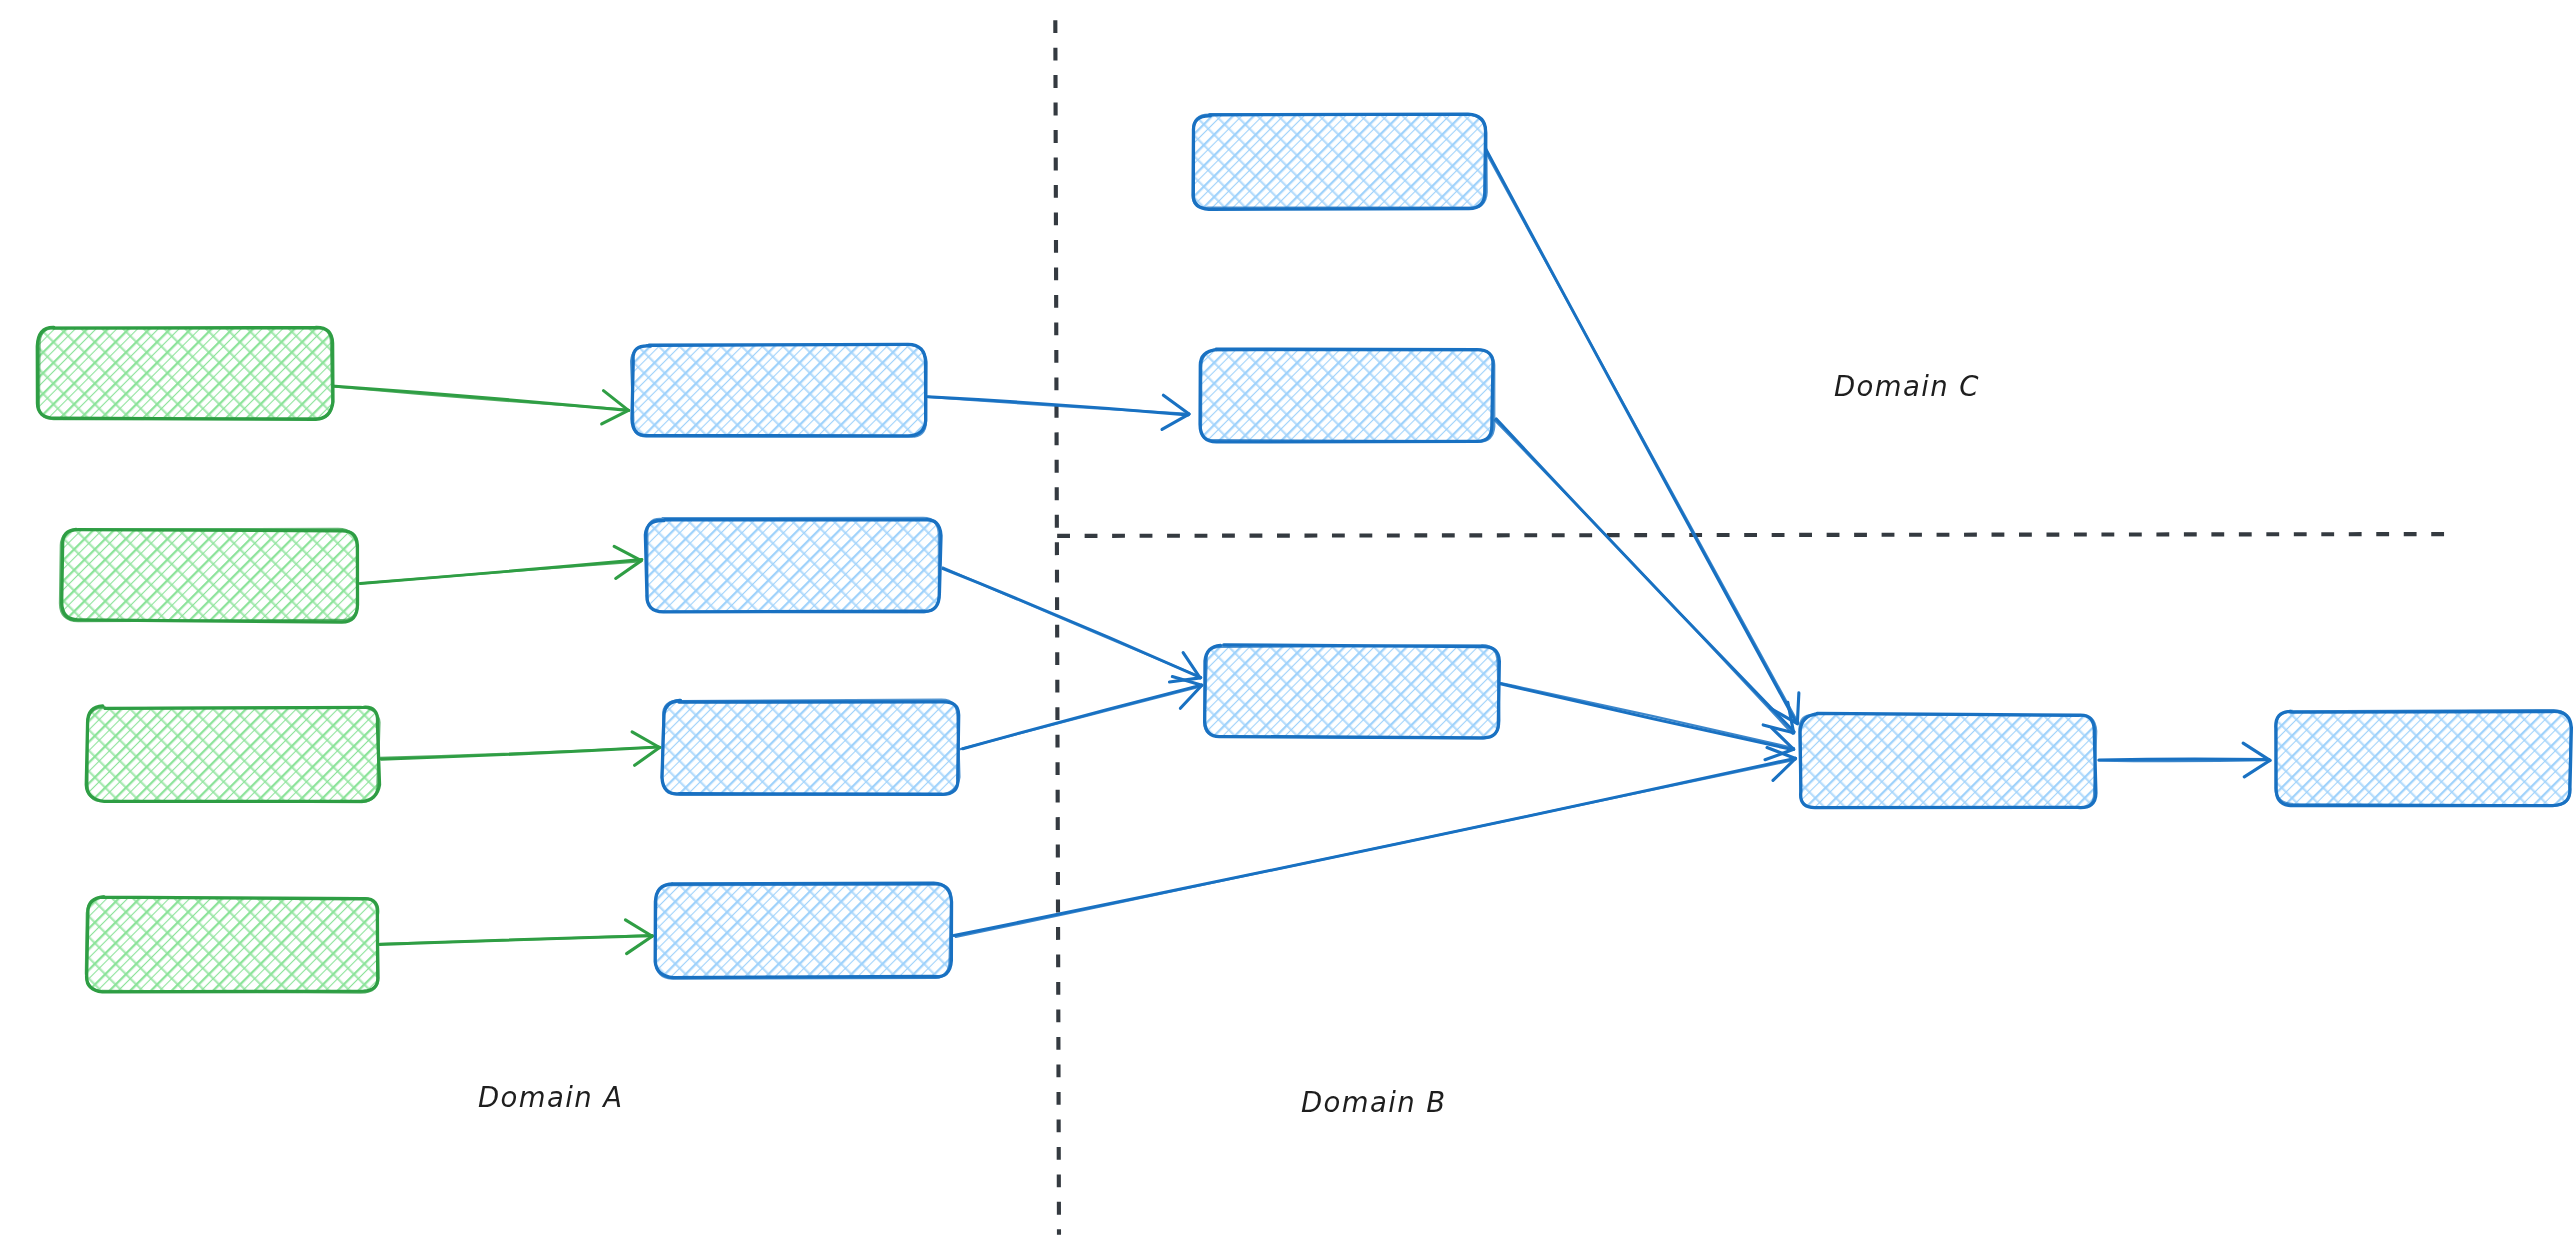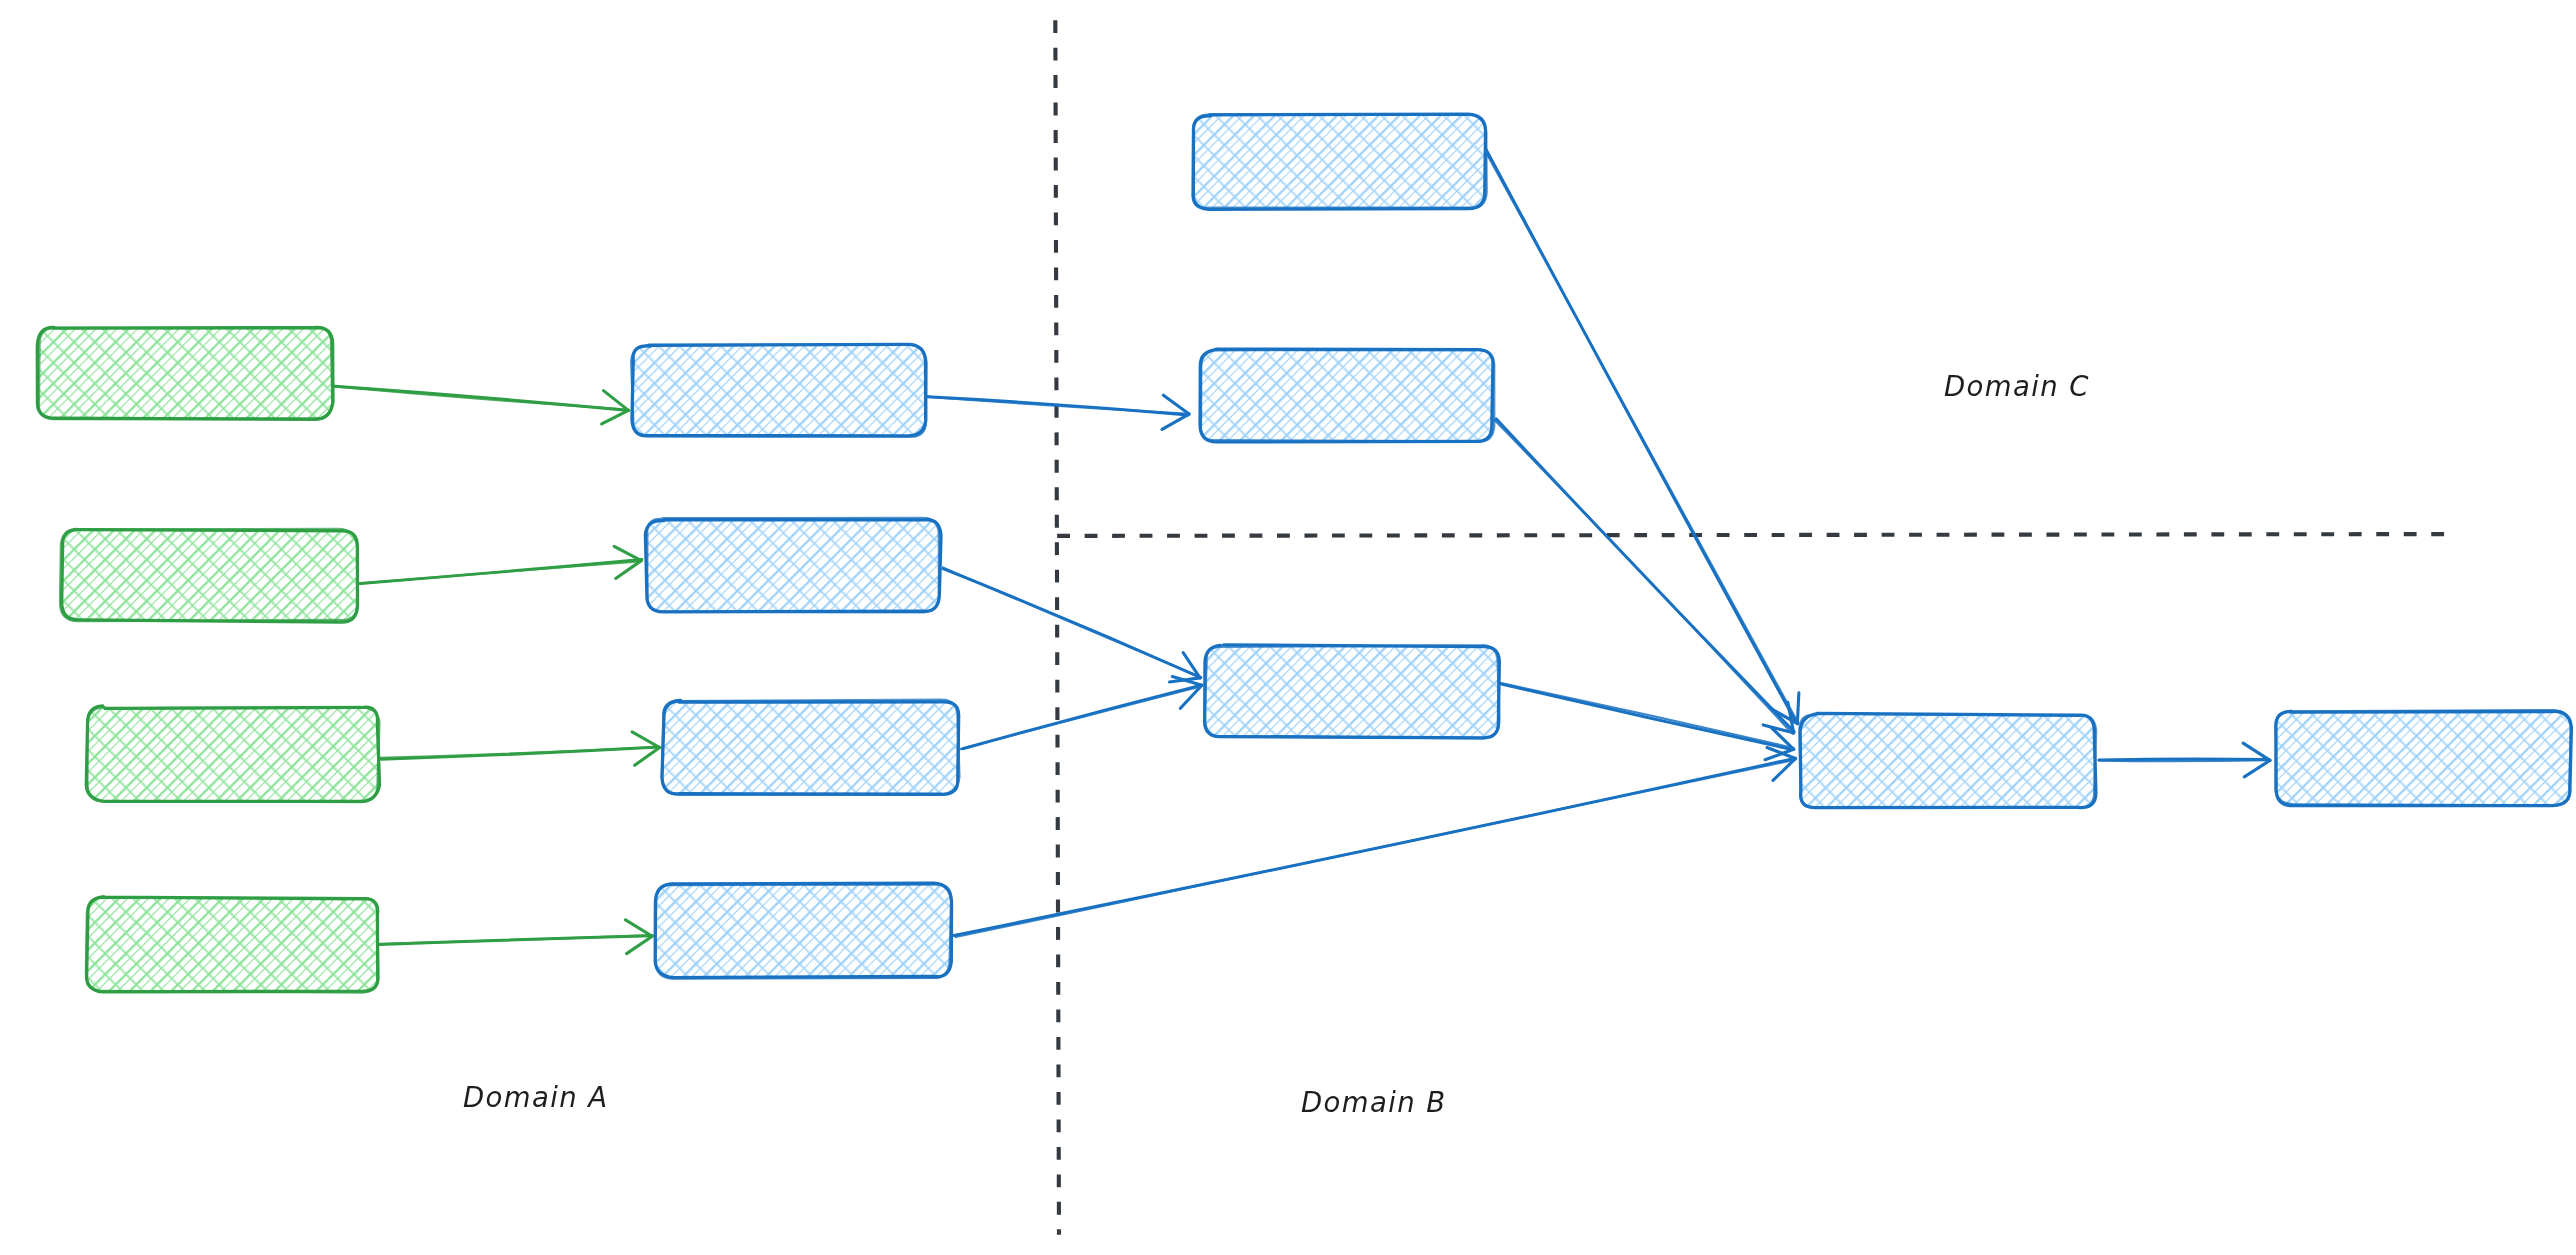--- a/index.html
+++ b/index.html
@@ -15,23 +15,23 @@
   .domain-label{
     position:absolute;
     font-family:"DejaVu Sans", sans-serif;
     font-size:27.5px;
     letter-spacing:1.4px;
     color:#1e1e1e;
     white-space:nowrap;
     font-style:italic;
     font-weight:500;
   }
-  #label-a{left:463px;top:1081px;}
+  #label-a{left:478px;top:1081px;}
   #label-b{left:1301px;top:1086px;}
-  #label-c{left:1944px;top:370px;}
+  #label-c{left:1834px;top:370px;}
 </style>
 </head>
 <body>
 
 <div id="stage">
   <svg id="canvas" viewBox="0 0 2812 1370" xmlns="http://www.w3.org/2000/svg">
     <defs>
       <pattern id="hatch-green" width="16" height="16" patternUnits="userSpaceOnUse" patternTransform="rotate(45)">
         <rect width="16" height="16" fill="#ffffff"></rect>
         <line x1="0" y1="0" x2="0" y2="16" stroke="#8ce39a" stroke-width="5"></line>

